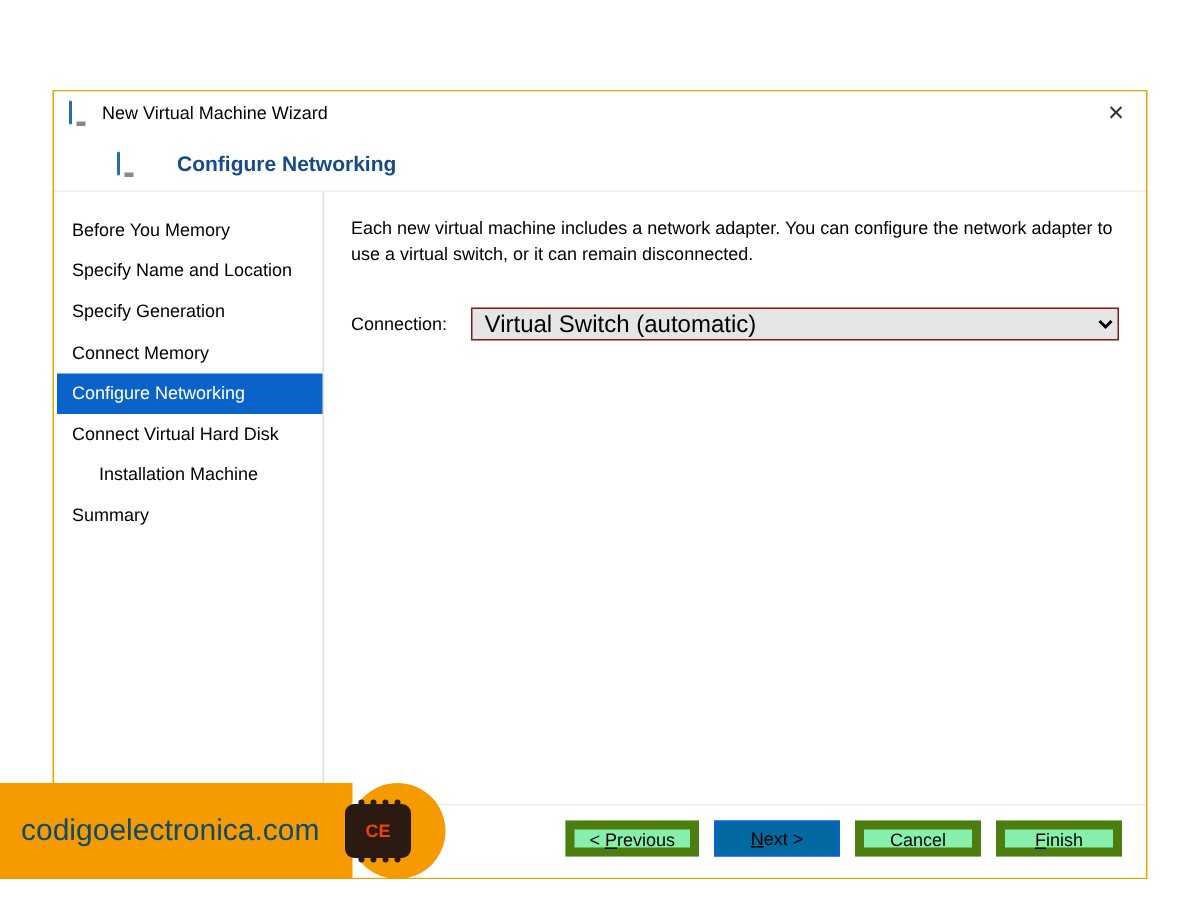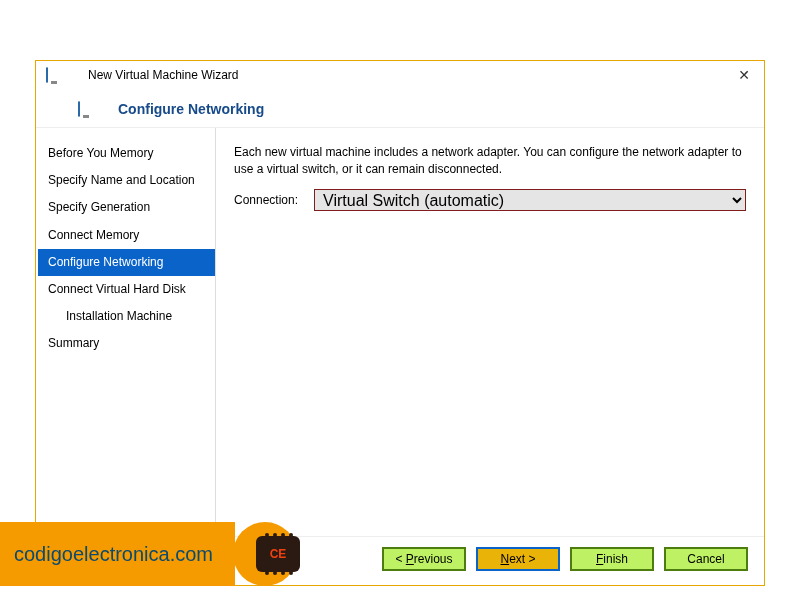--- a/index.html
+++ b/index.html
@@ -22,21 +22,21 @@
       display: flex;
       flex-direction: column;
     }
     .titlebar {
       display: flex;
       align-items: center;
       justify-content: space-between;
       padding: 6px 10px 4px 10px;
       background: #fff;
     }
-    .titlebar-left { display: flex; align-items: center; gap: 24px; }
+    .titlebar-left { display: flex; align-items: center; gap: 4px; }
     .title-text { font-size: 12px; color: #000; }
     .close-x {
       font-size: 14px;
       color: #333;
       cursor: pointer;
       width: 20px;
       text-align: center;
     }
     .header-band {
       background: #fff;
@@ -77,21 +77,21 @@
       color: #fff;
     }
     .content {
       flex: 1;
       padding: 16px 18px 10px 18px;
       color: #000;
     }
     .desc {
       font-size: 12px;
       line-height: 1.45;
-      margin-bottom: 10px;
+      margin-bottom: 26px;
     }
     .field-row {
       display: flex;
       align-items: center;
       gap: 16px;
     }
     .field-label { font-size: 12px; }
     .select-wrap {
       flex: 1;
       max-width: 460px;
@@ -108,29 +108,29 @@
       padding: 10px 16px 14px 16px;
       display: flex;
       justify-content: flex-end;
       gap: 10px;
       border-top: 1px solid #eee;
       background: #fff;
     }
     .btn {
       min-width: 84px;
       height: 24px;
-      background: #bef264;
-      border: 2px solid #4d7c0f;
+      background: #86efac;
+      border: 6px solid #4d7c0f;
       font-size: 12px;
       cursor: pointer;
       padding: 0 10px;
     }
     .btn.default {
       border: 2px solid #0a63c9;
-      background: #eab308;
+      background: #0369a1;
     }
     .underline-key { text-decoration: underline; }
     
     .watermark {
       position: absolute;
       left: 0;
       bottom: 14px;
       height: 64px;
       display: flex;
       align-items: center;
@@ -144,21 +144,21 @@
       display: flex;
       align-items: center;
     }
     .wm-logo {
       width: 64px;
       height: 64px;
       background: #f59b00;
       border-radius: 50%;
       display: flex;
       align-items: center;
-      justify-content: flex-end;
+      justify-content: flex-start;
       margin-left: -2px;
     }
     .wm-chip {
       width: 38px;
       height: 30px;
       background: #2b1a12;
       border-radius: 3px;
       position: relative;
       box-shadow: 0 0 0 3px #2b1a12;
     }
@@ -241,22 +241,22 @@
             <option selected="">Virtual Switch (automatic)</option>
           </select>
         </div>
       </div>
     </div>
   </div>
 
   <div class="footer">
     <button class="btn">&lt; <span class="underline-key">P</span>revious</button>
     <button class="btn default"><span class="underline-key">N</span>ext &gt;</button>
+    <button class="btn"><span>Cancel</span></button>
     <button class="btn"><span class="underline-key">F</span>inish</button>
-    <button class="btn"><span>Cancel</span></button>
   </div>
 </div>
 
 <div class="watermark">
   <div class="wm-bar">codigoelectronica.com</div>
   <div class="wm-logo">
     <div class="wm-chip">
       <span class="wm-chip-text">CE</span>
       <span class="wm-dots" style="top:-6px;left:6px"></span>
       <span class="wm-dots" style="top:-6px;left:14px"></span>

